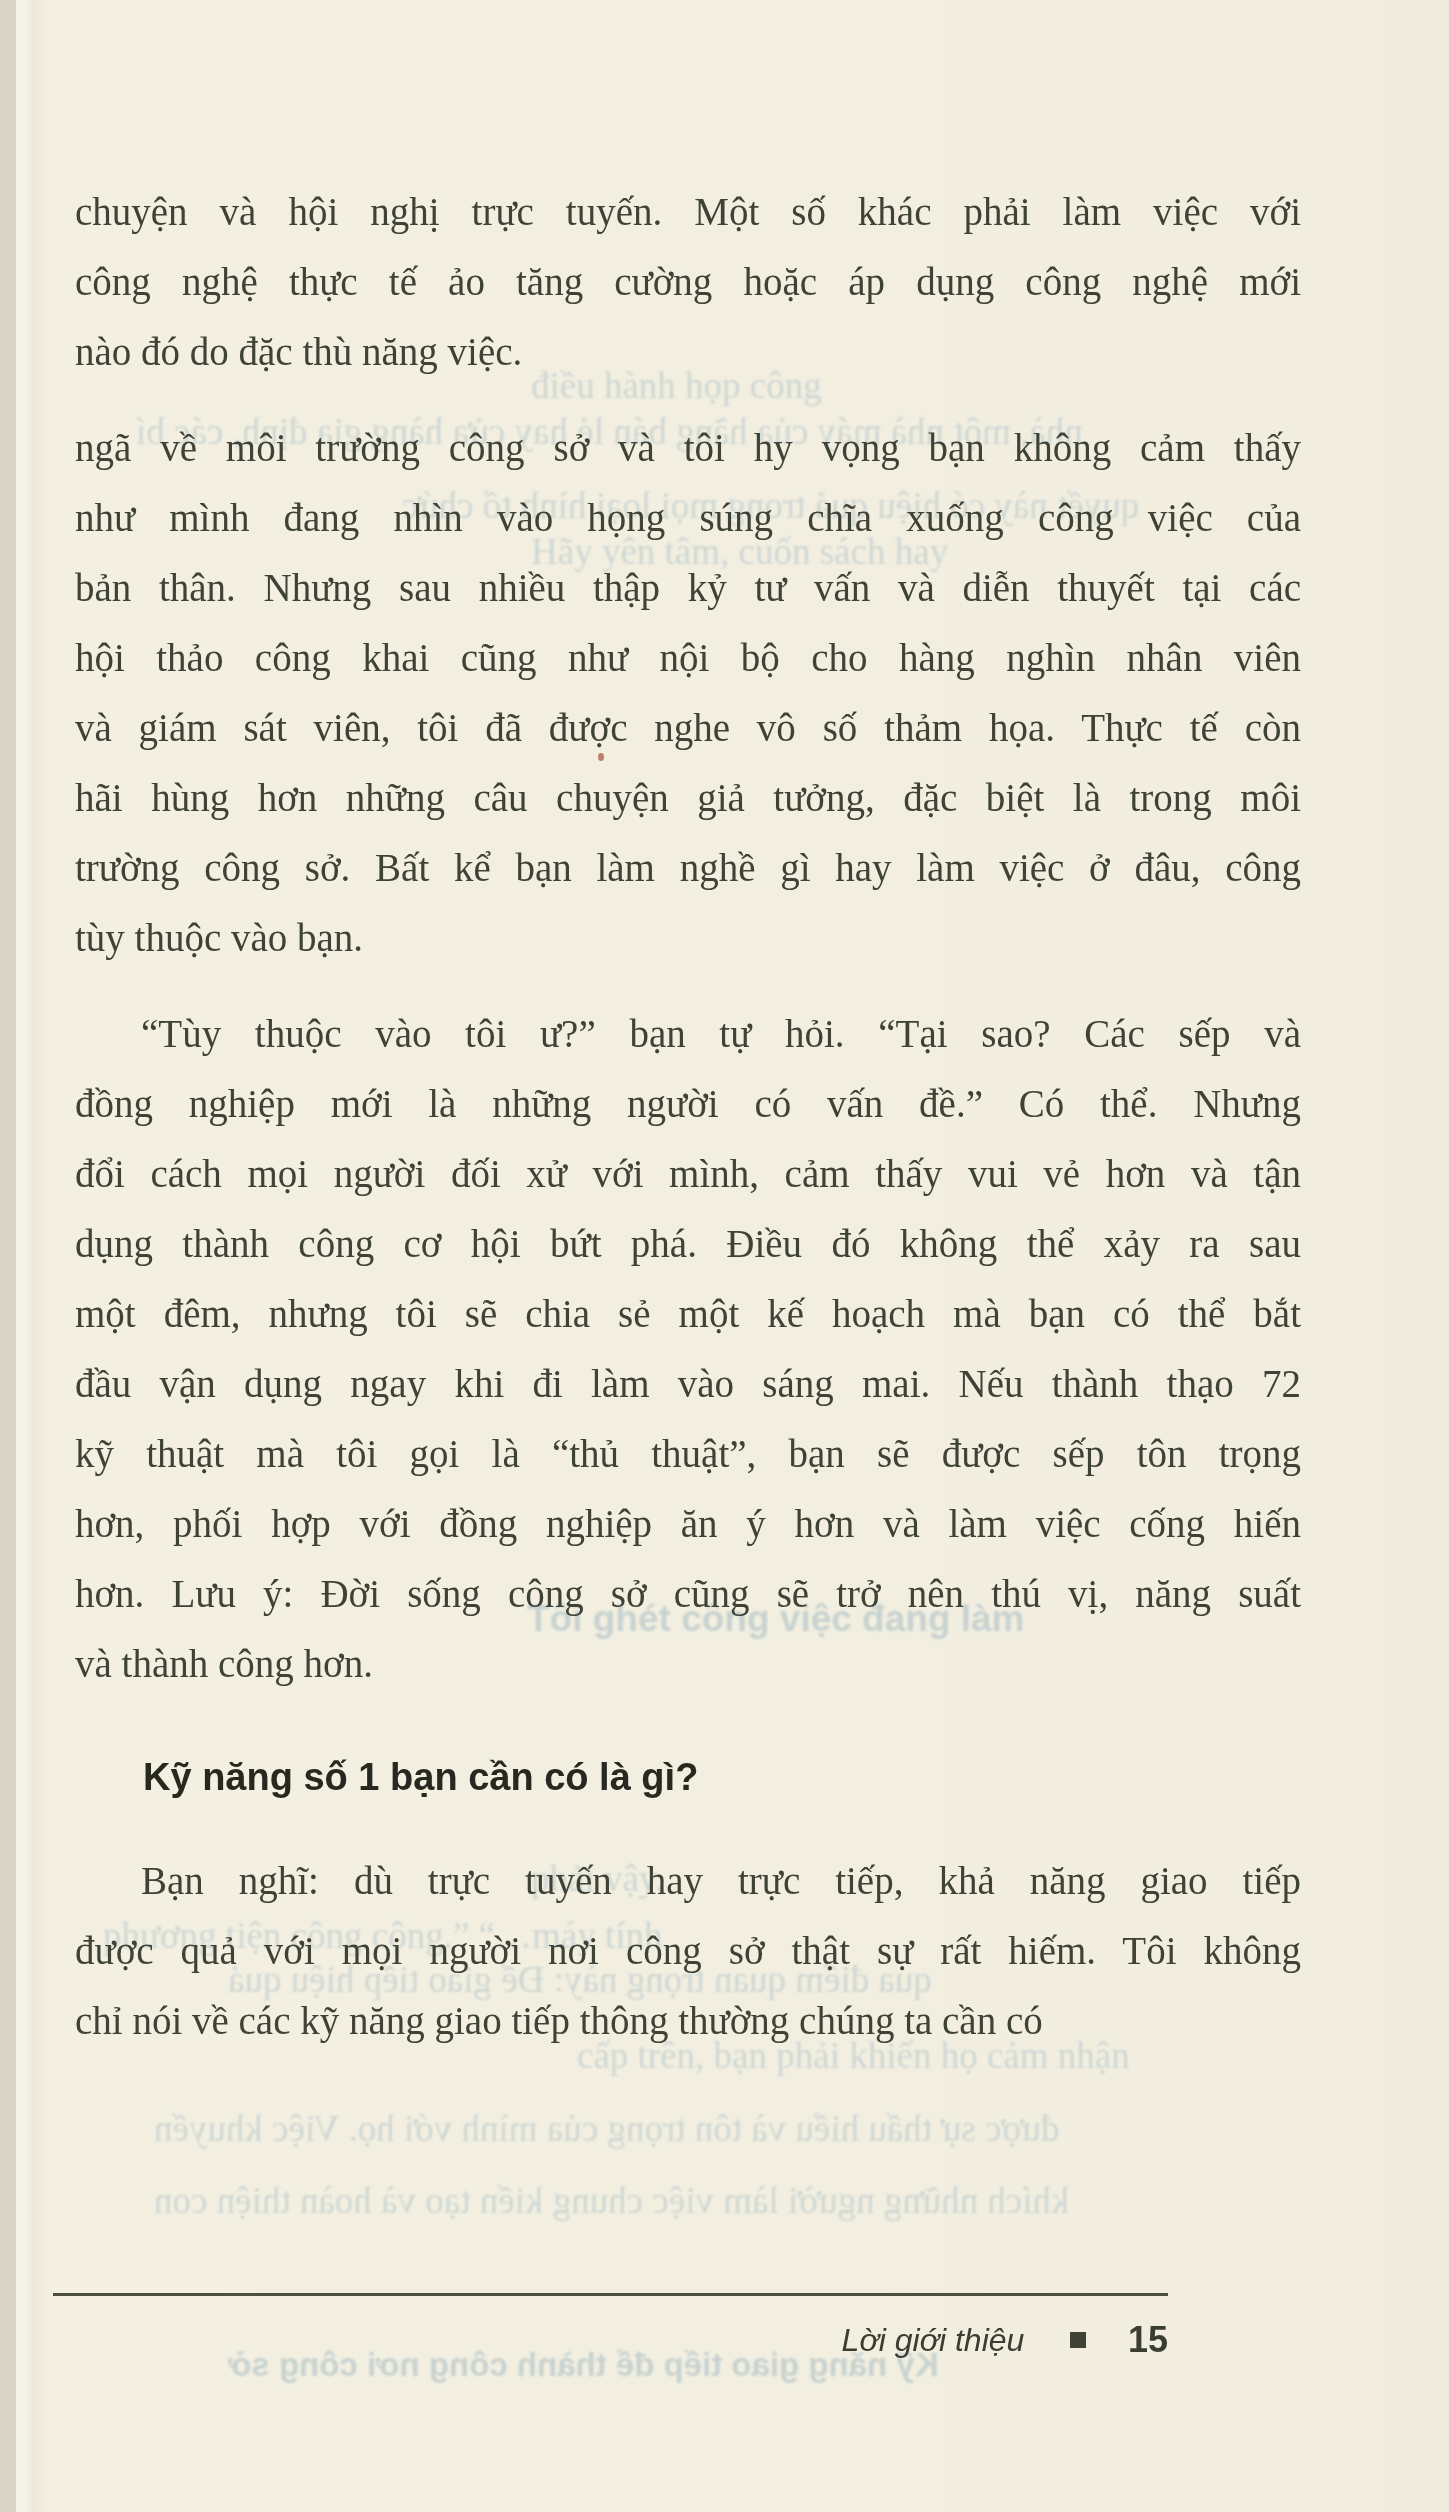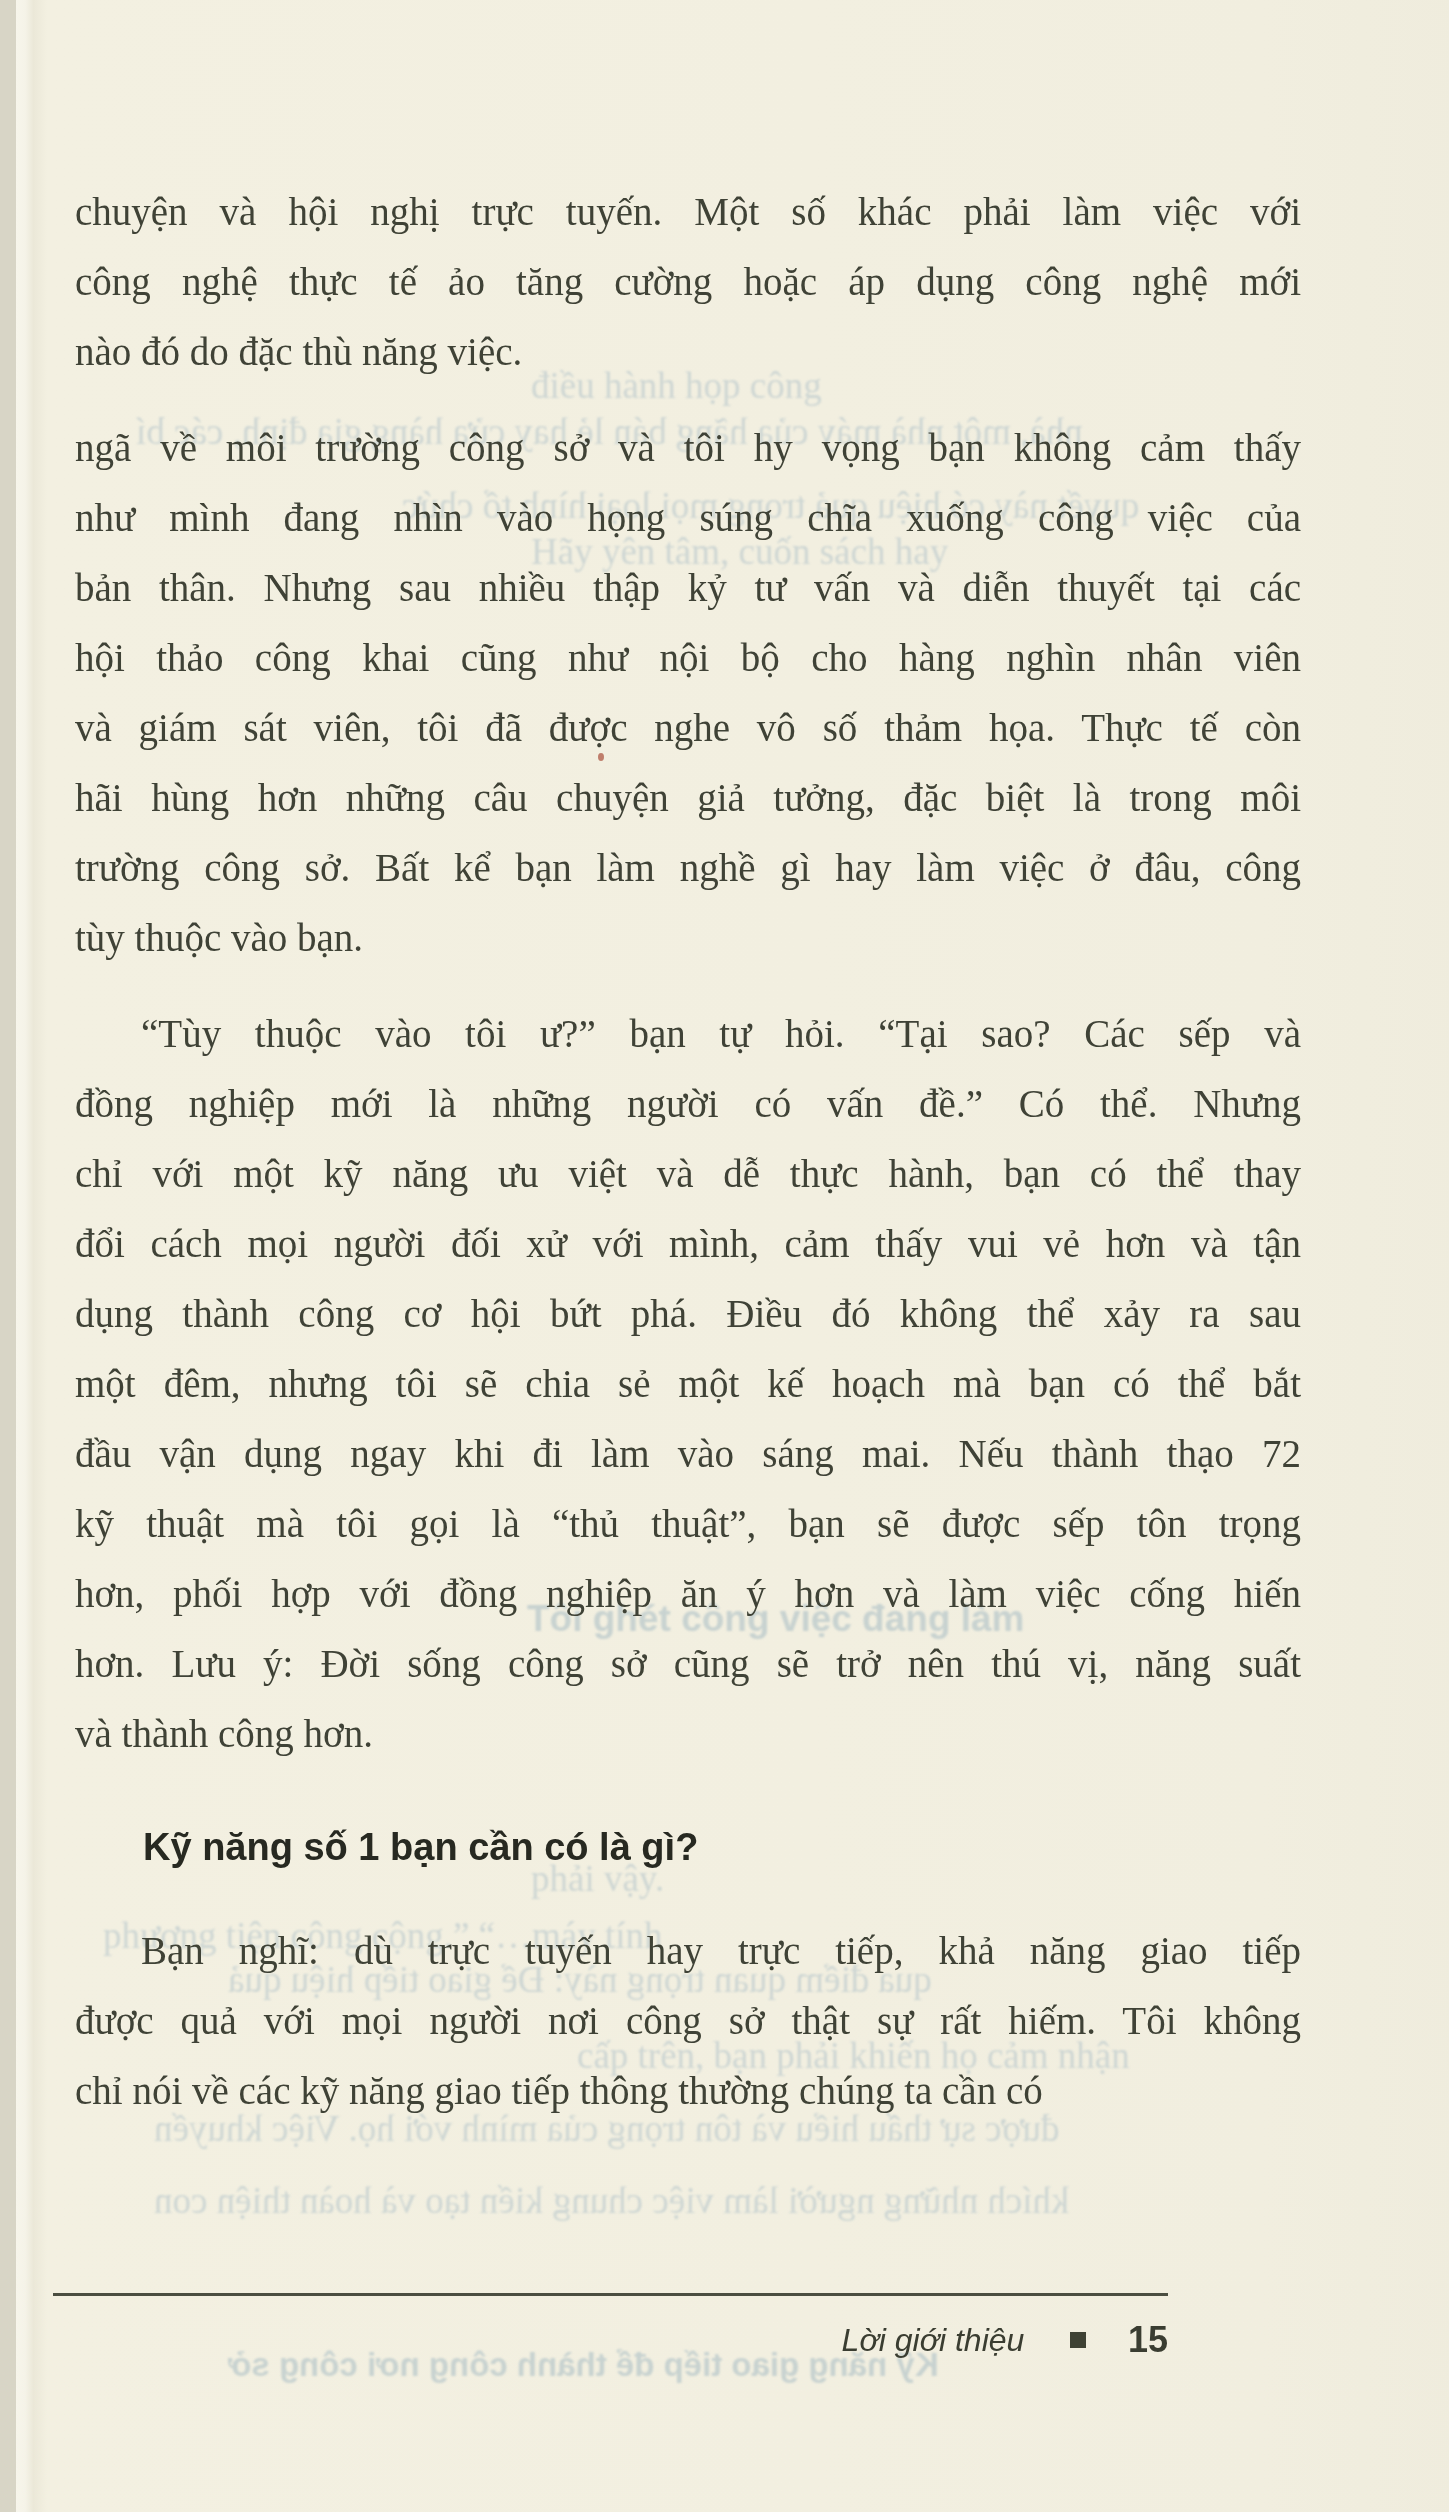--- a/index.html
+++ b/index.html
@@ -77,21 +77,20 @@
       <div class="line">hội thảo công khai cũng như nội bộ cho hàng nghìn nhân viên</div>
       <div class="line">và giám sát viên, tôi đã được nghe vô số thảm họa. Thực tế còn</div>
       <div class="line">hãi hùng hơn những câu chuyện giả tưởng, đặc biệt là trong môi</div>
       <div class="line">trường công sở. Bất kể bạn làm nghề gì hay làm việc ở đâu, công</div>
       <div class="line pend">tùy thuộc vào bạn.</div>
     </div>
 
     <div class="para tight">
       <div class="line ind">“Tùy thuộc vào tôi ư?” bạn tự hỏi. “Tại sao? Các sếp và</div>
       <div class="line">đồng nghiệp mới là những người có vấn đề.” Có thể. Nhưng</div>
-      <div class="line">chỉ với một kỹ năng ưu việt và dễ thực hành, bạn có thể thay</div>
       <div class="line">đổi cách mọi người đối xử với mình, cảm thấy vui vẻ hơn và tận</div>
       <div class="line">dụng thành công cơ hội bứt phá. Điều đó không thể xảy ra sau</div>
       <div class="line">một đêm, nhưng tôi sẽ chia sẻ một kế hoạch mà bạn có thể bắt</div>
       <div class="line">đầu vận dụng ngay khi đi làm vào sáng mai. Nếu thành thạo 72</div>
       <div class="line">kỹ thuật mà tôi gọi là “thủ thuật”, bạn sẽ được sếp tôn trọng</div>
       <div class="line">hơn, phối hợp với đồng nghiệp ăn ý hơn và làm việc cống hiến</div>
       <div class="line">hơn. Lưu ý: Đời sống công sở cũng sẽ trở nên thú vị, năng suất</div>
       <div class="line pend">và thành công hơn.</div>
     </div>
 

